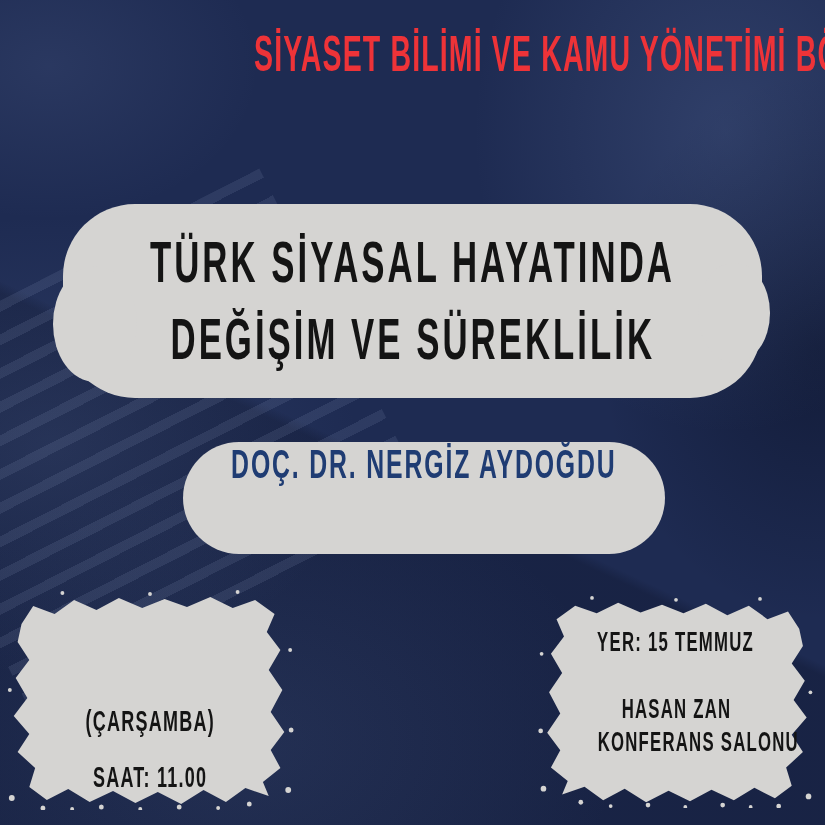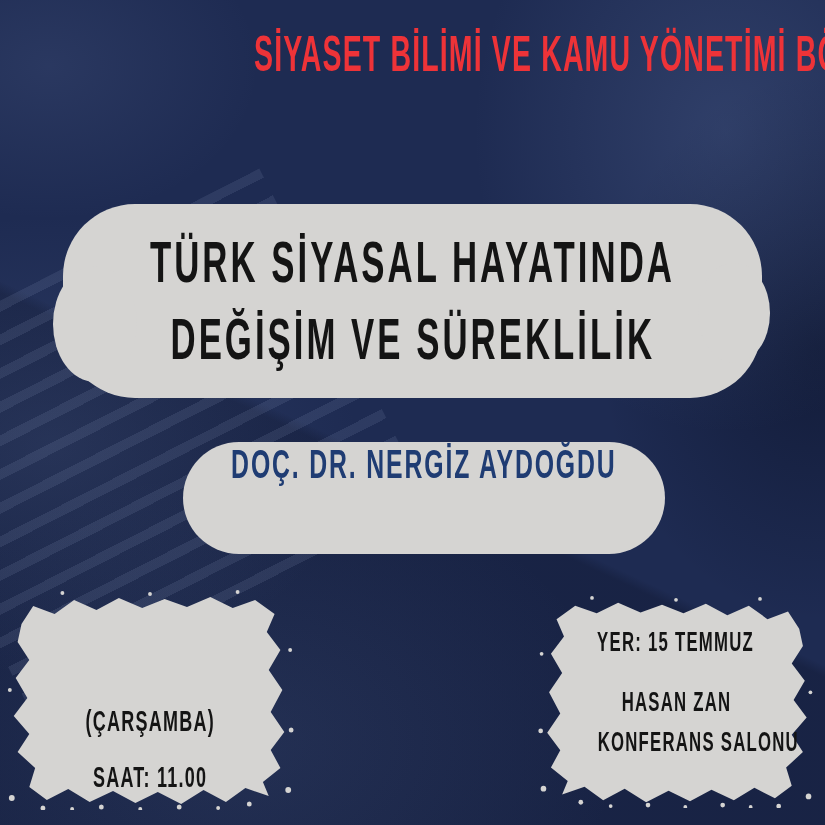--- a/index.html
+++ b/index.html
@@ -87,21 +87,21 @@
   .info-line{font-size:29px;color:var(--ink);letter-spacing:2px;}
   .info-line .cond{transform:scaleX(.62);}
   .venue-card .info-line{font-size:27px;}
 
   .sched-l1{top:47px;}
   .sched-l2{top:83px;margin-top:32px;}
   .sched-l3{top:139px;margin-top:32px;}
 
   .ven-l1{top:31px;}
   .ven-l2{top:65px;}
-  .ven-l3{top:91px;}
+  .ven-l3{top:98px;}
   .ven-l4{top:131px;}
 </style>
 </head>
 <body>
 
 <div class="poster">
 
   <div class="bg-overlay"></div>
   <div class="bg-stripes"></div>
 

